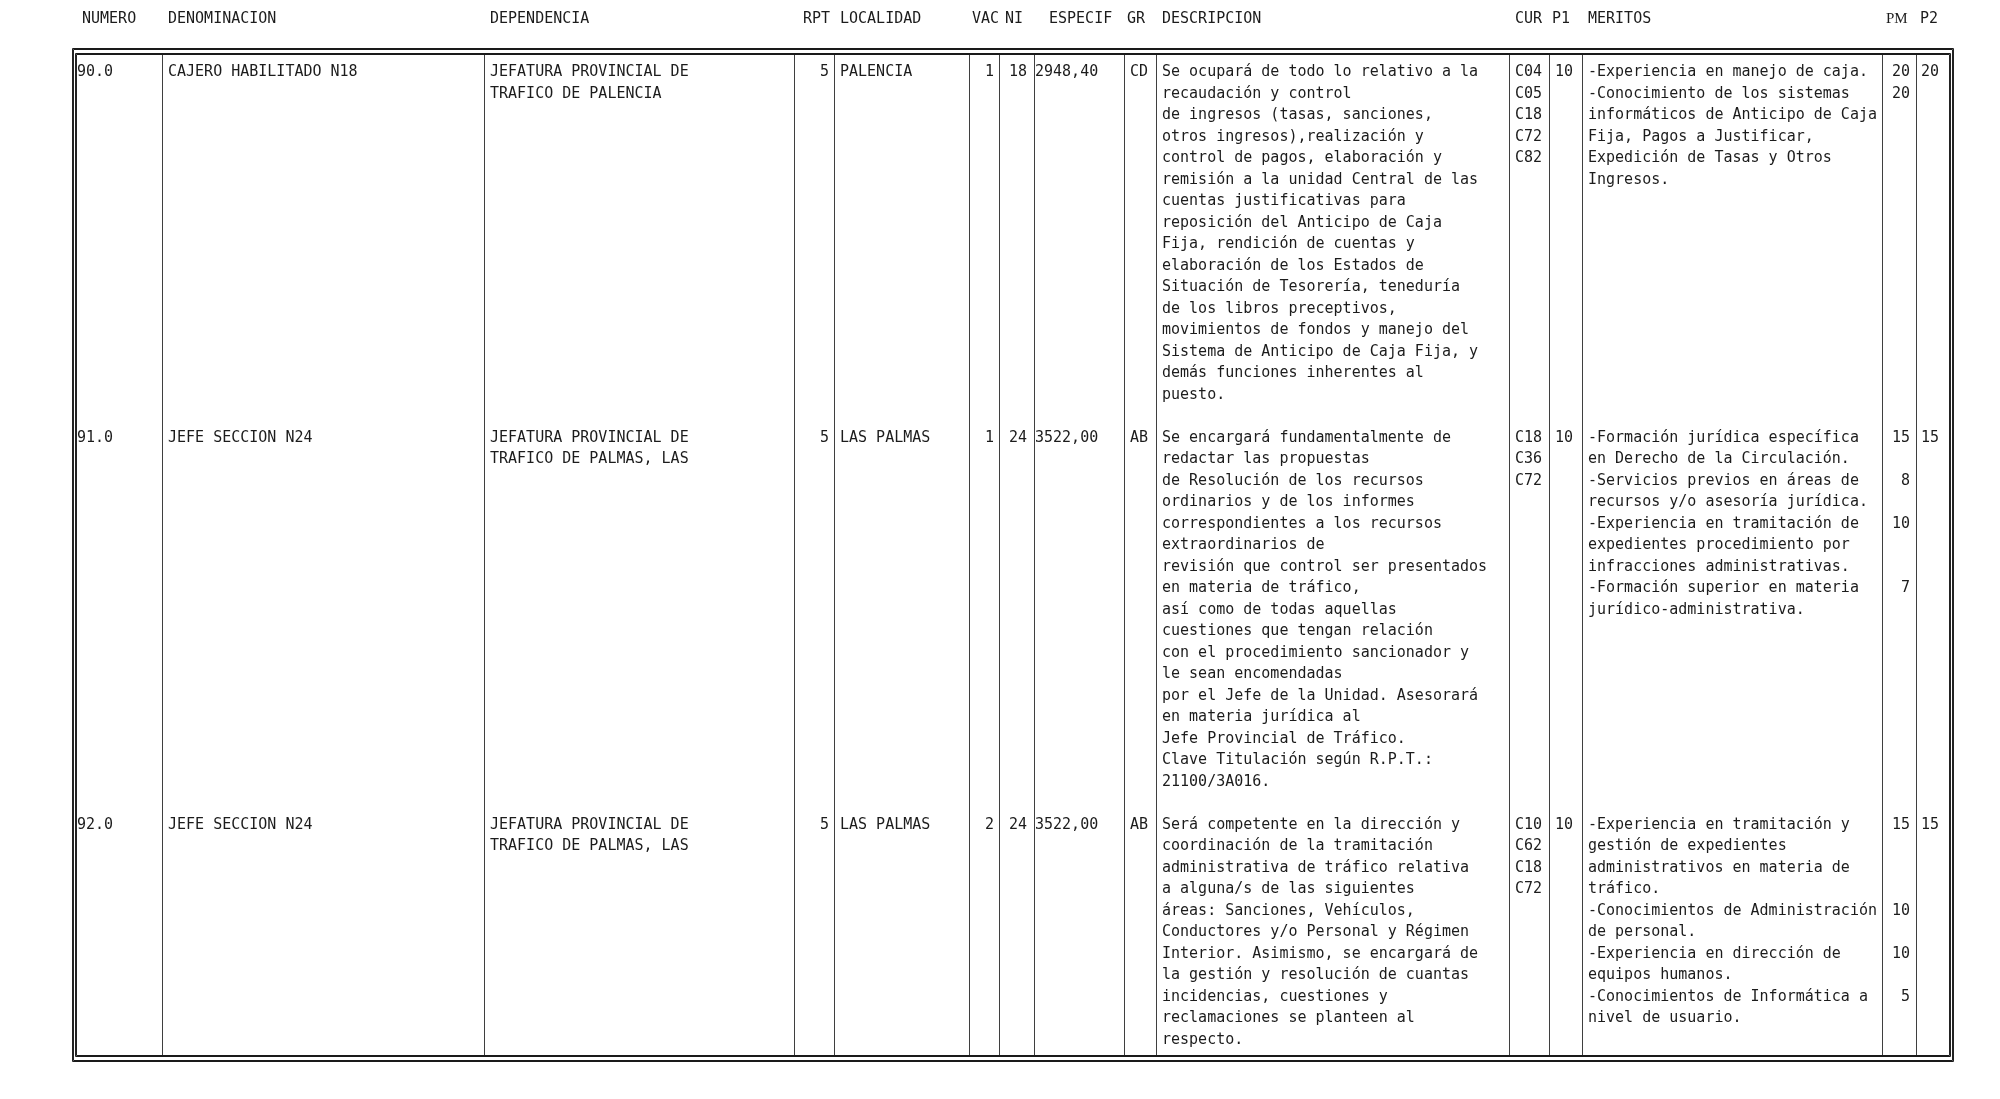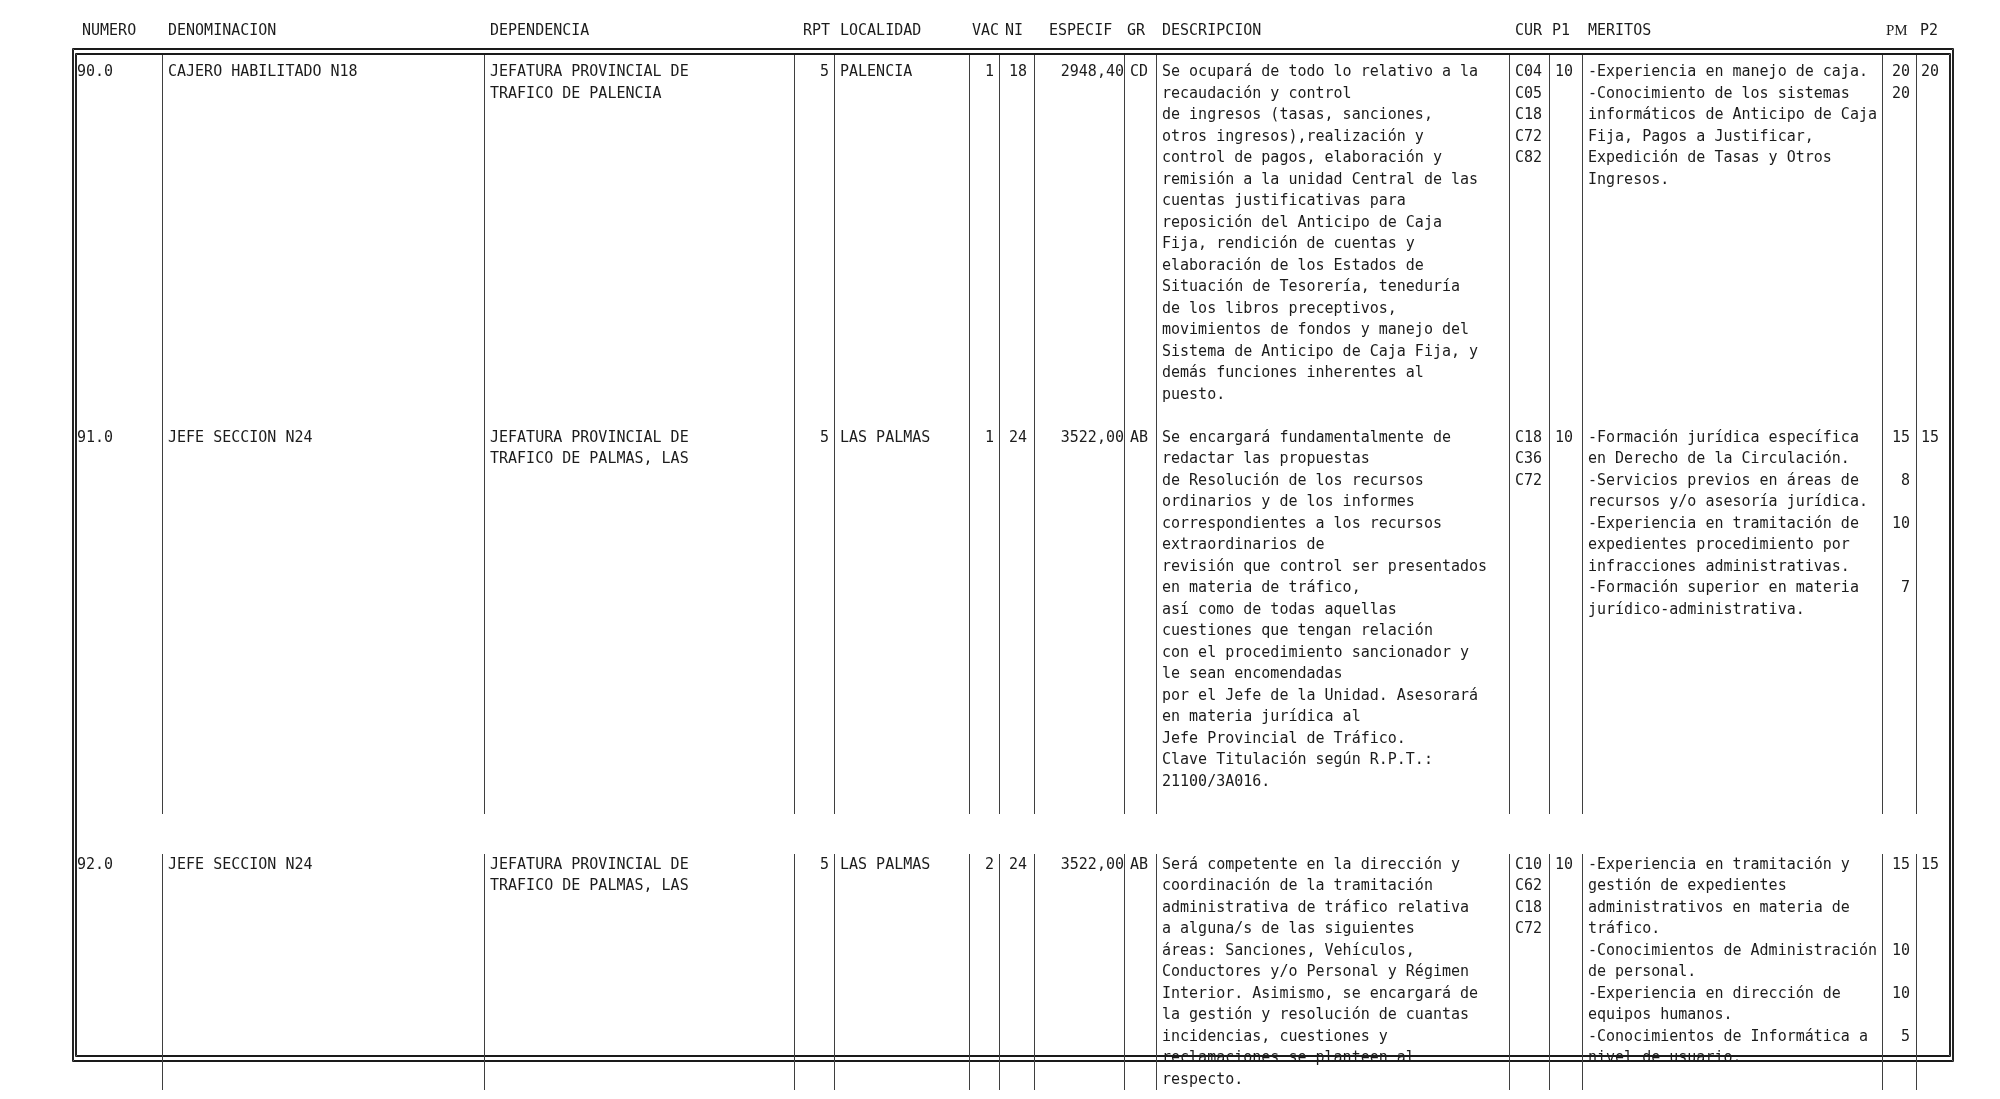--- a/index.html
+++ b/index.html
@@ -9,49 +9,49 @@
     font-size:15px;line-height:21.5px;color:#1c1c1c;
     -webkit-font-smoothing:antialiased;
   }
   .sheet{position:relative;width:2000px;height:1099px;background:#ffffff;}
   
   .grid{
     display:grid;
     grid-template-columns:86px 322px 310px 40px 135px 30px 35px 90px 32px 353px 40px 33px 300px 34px 28px;
     width:1868px;
   }
-  .colheads{position:absolute;top:20px;left:77px;}
+  .colheads{position:absolute;top:8px;left:77px;}
   .colheads > div{white-space:pre;overflow:visible;}
   .h-pad{padding-left:5px;}
   .table{
     position:absolute;top:48px;left:72px;
     width:1882px;height:1014px;
     box-sizing:border-box;
     border-left:5px double #232323;
     border-right:5px double #232323;
     border-top:7px double #1a1a1a;
     border-bottom:7px double #1a1a1a;
     display:flex;flex-direction:column;
     background:#ffffff;
   }
   .row{flex:0 0 auto;}
-  .row:last-child{flex:1 1 auto;margin-top:40px;}
+  .row:last-child{flex:1 1 auto;}
   .row > div{border-right:1px solid #3f3f3f;box-sizing:border-box;overflow:visible;}
   .row > div:last-child{border-right:none;}
   .row > div > .ln{min-height:21.5px;white-space:pre;}
   .row.gap > div{padding-bottom:21.5px;}
   .row:first-child > div{padding-top:6px;}
   
   .col-numero{padding-right:6px;}
   .col-denominacion,.col-dependencia,.col-localidad,.col-descripcion,
   .col-meritos,.col-cur,.col-gr,.col-p1{padding-left:5px;}
   .col-rpt{text-align:right;padding-right:5px;}
   .col-vac{text-align:right;padding-right:5px;}
   .col-ni{text-align:right;padding-right:7px;}
-  .col-especif{text-align:right;}
+  .col-especif{}
   .col-pm,.col-p2{text-align:right;padding-right:6px;}
 </style>
 </head>
 <body>
 
 <div class="sheet">
 
   <div class="grid colheads">
     <div class="h-pad">NUMERO</div>
     <div class="h-pad">DENOMINACION</div>

